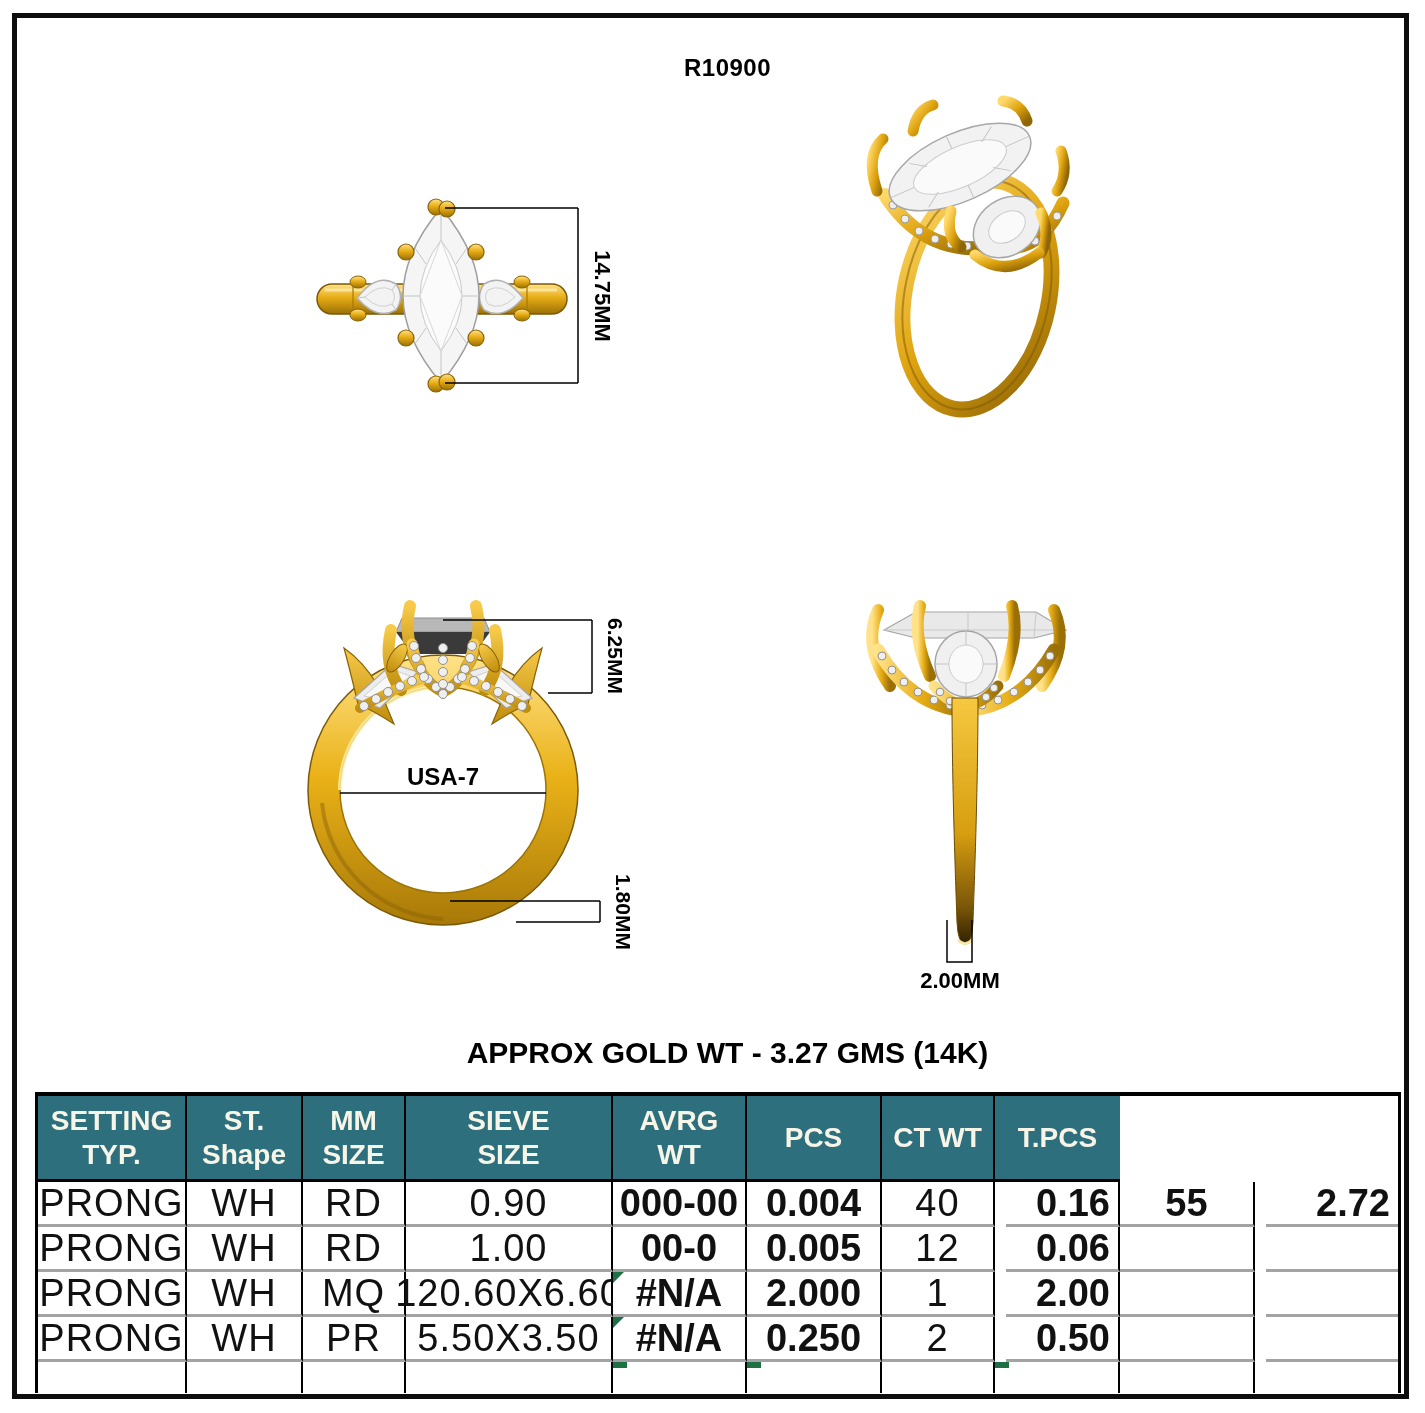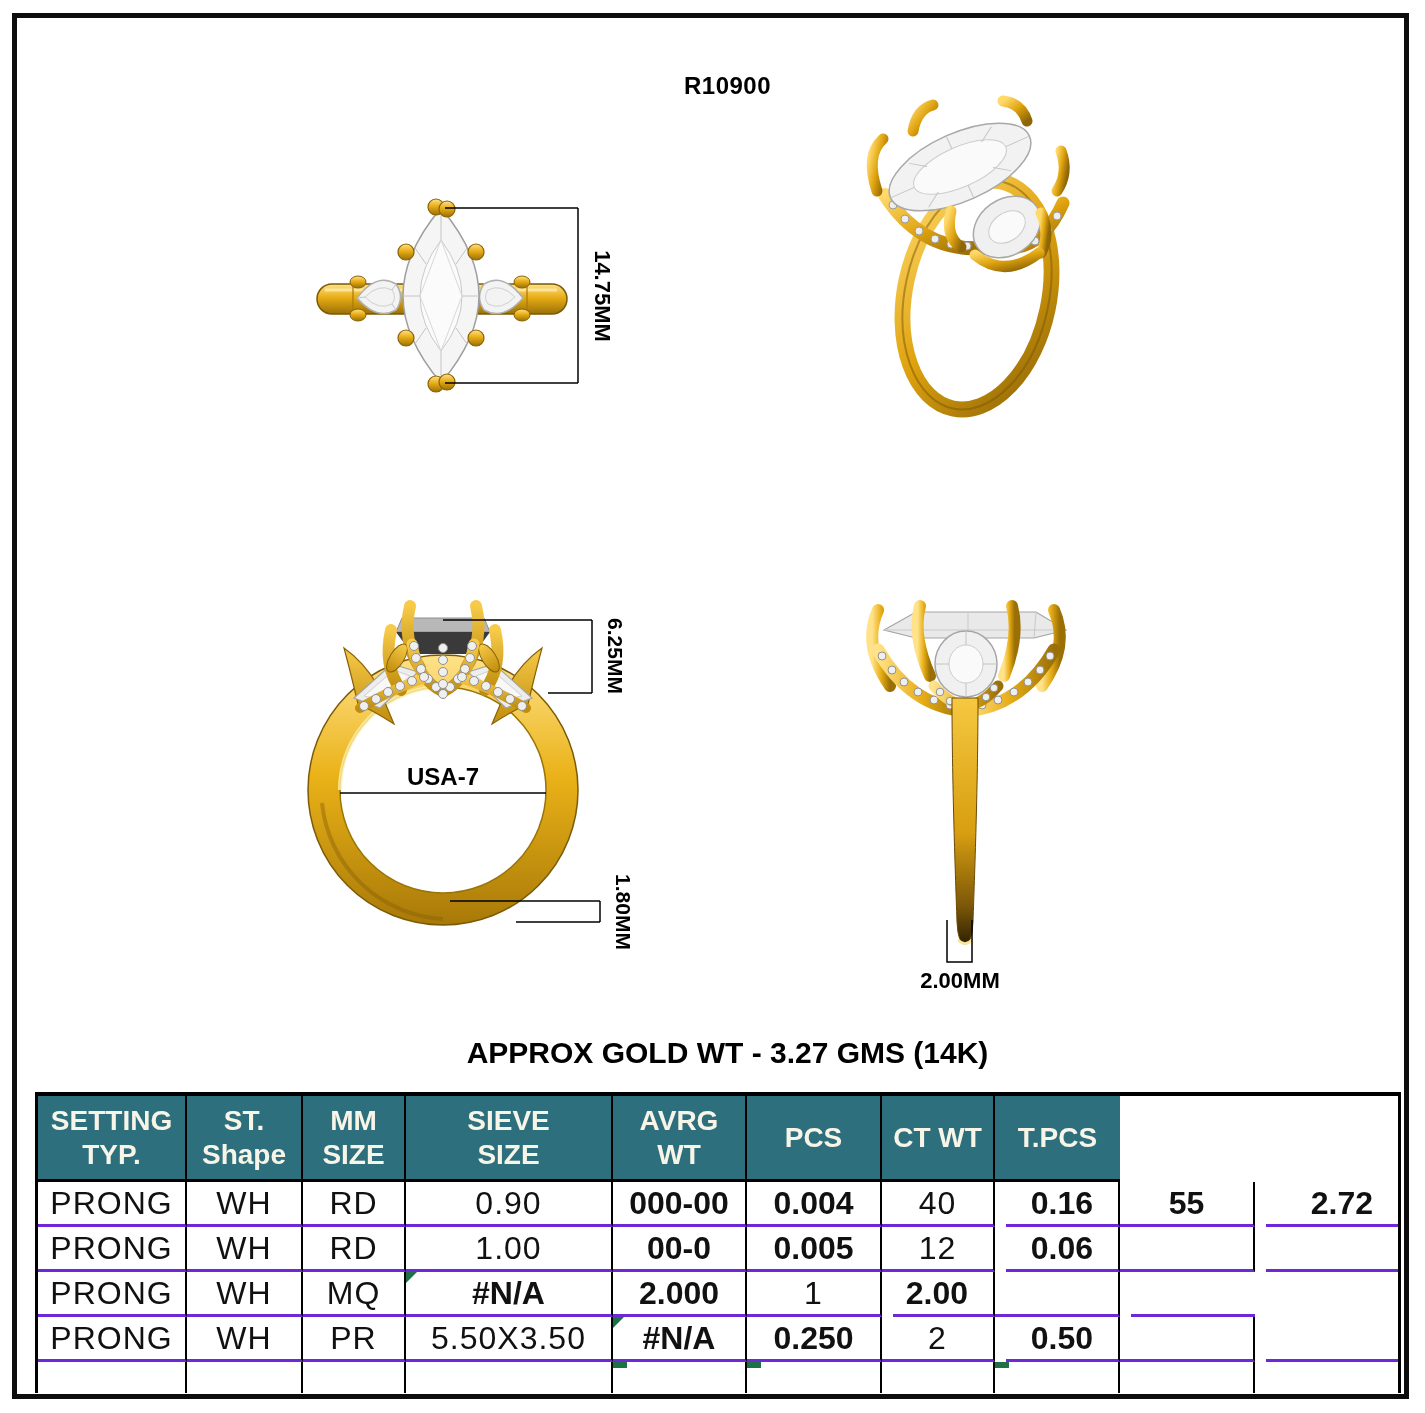--- a/index.html
+++ b/index.html
@@ -4,40 +4,40 @@
 <style>
   html,body{margin:0;padding:0;background:#ffffff;}
   #page{position:relative;width:1425px;height:1413px;background:#ffffff;
         font-family:"Liberation Sans",sans-serif;overflow:hidden;}
   
   #frame{position:absolute;left:12px;top:13px;width:1397px;height:1386px;
          border:5px solid #0d0d0d;box-sizing:border-box;z-index:6;pointer-events:none;}
   
   .center-text{position:absolute;left:30px;width:1395px;text-align:center;
                font-weight:bold;color:#000;}
-  #title{top:72px;font-size:24px;letter-spacing:.5px;}
+  #title{top:54px;font-size:24px;letter-spacing:.5px;}
   #gold-note{top:1036px;font-size:30px;}
   
   .view{position:absolute;}
   
   #spec-table{position:absolute;left:35px;top:1092px;width:1360px;z-index:2;
               border-left:3px solid #000;border-right:3px solid #000;border-top:4px solid #000;
               box-sizing:content-box;}
   .trow{display:grid;grid-template-columns:149px 116px 103px 207px 134px 135px 113px 125px 135px 143px;}
   .tcell{box-sizing:border-box;border-right:2px solid #000;position:relative;
          display:flex;flex-direction:column;align-items:center;justify-content:center;}
   .tcell:last-child{border-right:none;}
   .hrow .tcell{height:86px;background:#2e6f7e;border-bottom:3px solid #000;
                color:#f7f5e8;font-weight:bold;font-size:28px;line-height:34px;text-align:center;}
-  .drow .tcell{height:45px;border-bottom:3px solid #6d28d9;background:#fff;
-               font-size:32px;color:#111;flex-direction:row;}
+  .drow .tcell{height:45px;border-bottom:3px solid #a3a3a3;background:#fff;
+               font-size:38px;color:#111;flex-direction:row;}
   .prow .tcell{height:31px;border-bottom:none;background:#fff;}
   .cell-light{font-weight:400;letter-spacing:1px;justify-content:center;}
   .cell-bold{font-weight:700;justify-content:center;}
-  .cell-bold.al-right,.cell-light.al-right{justify-content:flex-end;padding-right:25px;margin-left:11px;}
+  .cell-bold.al-right,.cell-light.al-right{justify-content:flex-end;padding-right:8px;margin-left:11px;}
   
   .err-corner::before{content:"";position:absolute;left:0;top:0;width:0;height:0;
       border-top:11px solid var(--err-green,#1e7145);border-right:11px solid transparent;}
   
   .err-mark::before{content:"";position:absolute;left:0;top:0;width:14px;height:6px;
       background:var(--err-green,#1e7145);}
   svg text{font-family:"Liberation Sans",sans-serif;}
 </style>
 </head>
 <body>
@@ -386,20 +386,21 @@
         <div class="tcell cell-bold">0.005</div>
         <div class="tcell cell-light">12</div>
         <div class="tcell cell-bold al-right">0.06</div>
         <div class="tcell cell-bold"></div>
         <div class="tcell cell-bold al-right"></div>
       </div>
       <div class="trow drow">
         <div class="tcell cell-light">PRONG</div>
         <div class="tcell cell-light">WH</div>
         <div class="tcell cell-light">MQ</div>
+        <div class="tcell cell-light">120.60X6.60</div>
         <div class="tcell cell-bold err-corner">#N/A</div>
         <div class="tcell cell-bold">2.000</div>
         <div class="tcell cell-light">1</div>
         <div class="tcell cell-bold al-right">2.00</div>
         <div class="tcell cell-bold"></div>
         <div class="tcell cell-bold al-right"></div>
       </div>
       <div class="trow drow">
         <div class="tcell cell-light">PRONG</div>
         <div class="tcell cell-light">WH</div>

